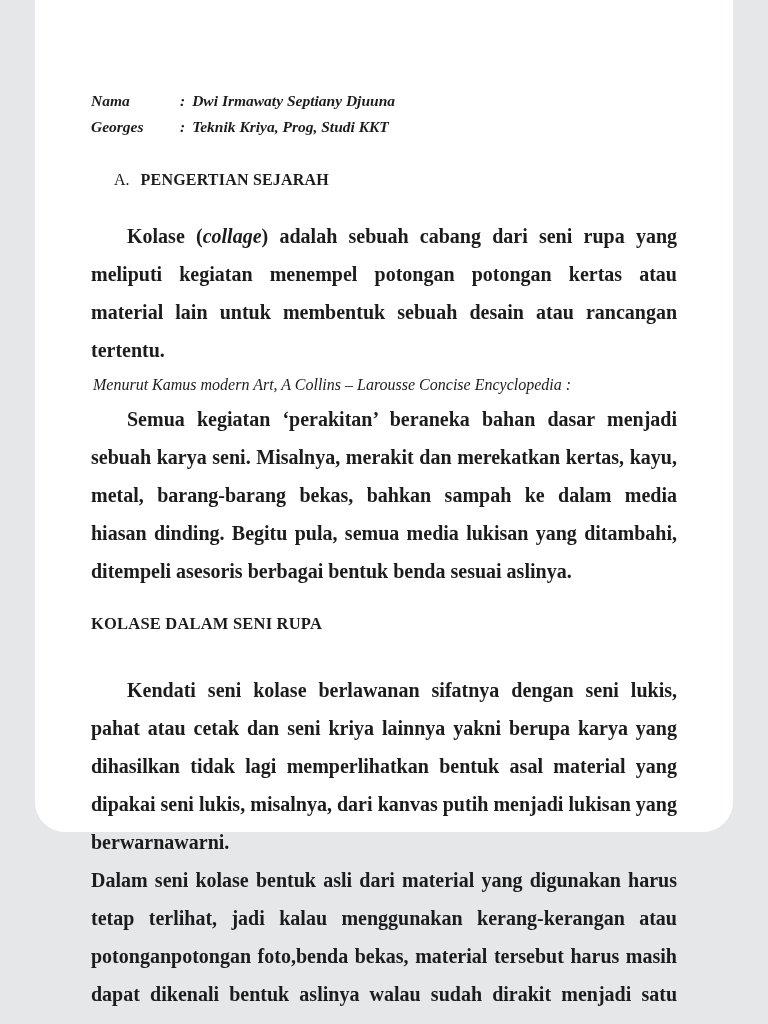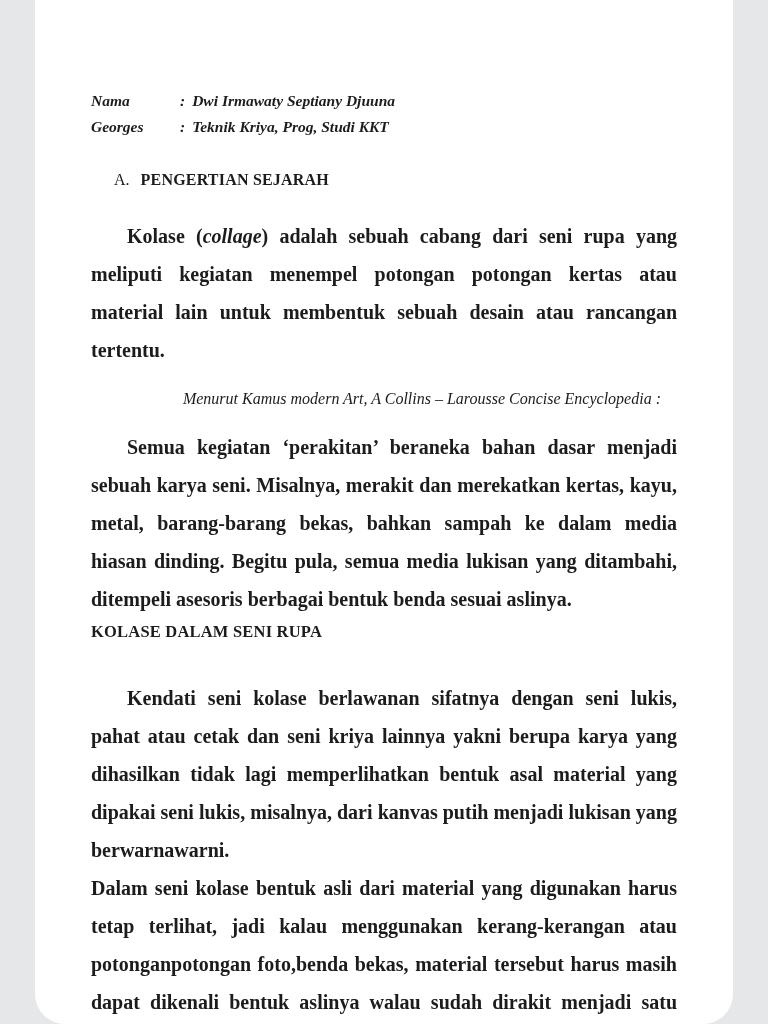--- a/index.html
+++ b/index.html
@@ -12,21 +12,21 @@
     color: #1c1c1c;
     overflow: hidden;
   }
   .viewer {
     width: 768px;
     height: 1024px;
     background: #e6e7e8;
   }
   .page {
     width: 698px;
-    height: 1024px;
+    height: 832px;
     margin: 0 auto;
     background: #ffffff;
     border-radius: 0 0 30px 30px;
     padding: 88px 56px 16px 56px;
   }
   
   .info-row {
     font-weight: bold;
     font-style: italic;
     font-size: 15.5px;
@@ -52,36 +52,35 @@
     line-height: 38px;
     text-align: justify;
     margin: 0;
     font-weight: bold;
   }
   .indent { text-indent: 36px; }
   .quote-line {
     font-size: 16px;
     line-height: 27px;
     font-style: italic;
-    margin: 16px;
-    text-align: right;
+    margin: 2px;
   }
   .mt-a1 { margin-top: 24px; }
   .mt-b1 { margin-top: 34px; }
   .mt-c1 { margin-top: 13px; }
 
   
   .section-heading {
     font-weight: bold;
     font-size: 16.5px;
     line-height: 27px;
     letter-spacing: 0.2px;
     margin: 0;
   }
-  .heading-b { }
+  .heading-b { margin-top: 20px; }
   .heading-c { margin-top: 45px; }
 
   em { font-style: italic; }
 </style>
 </head>
 <body>
 
 <div class="viewer">
   <div class="page">
 

